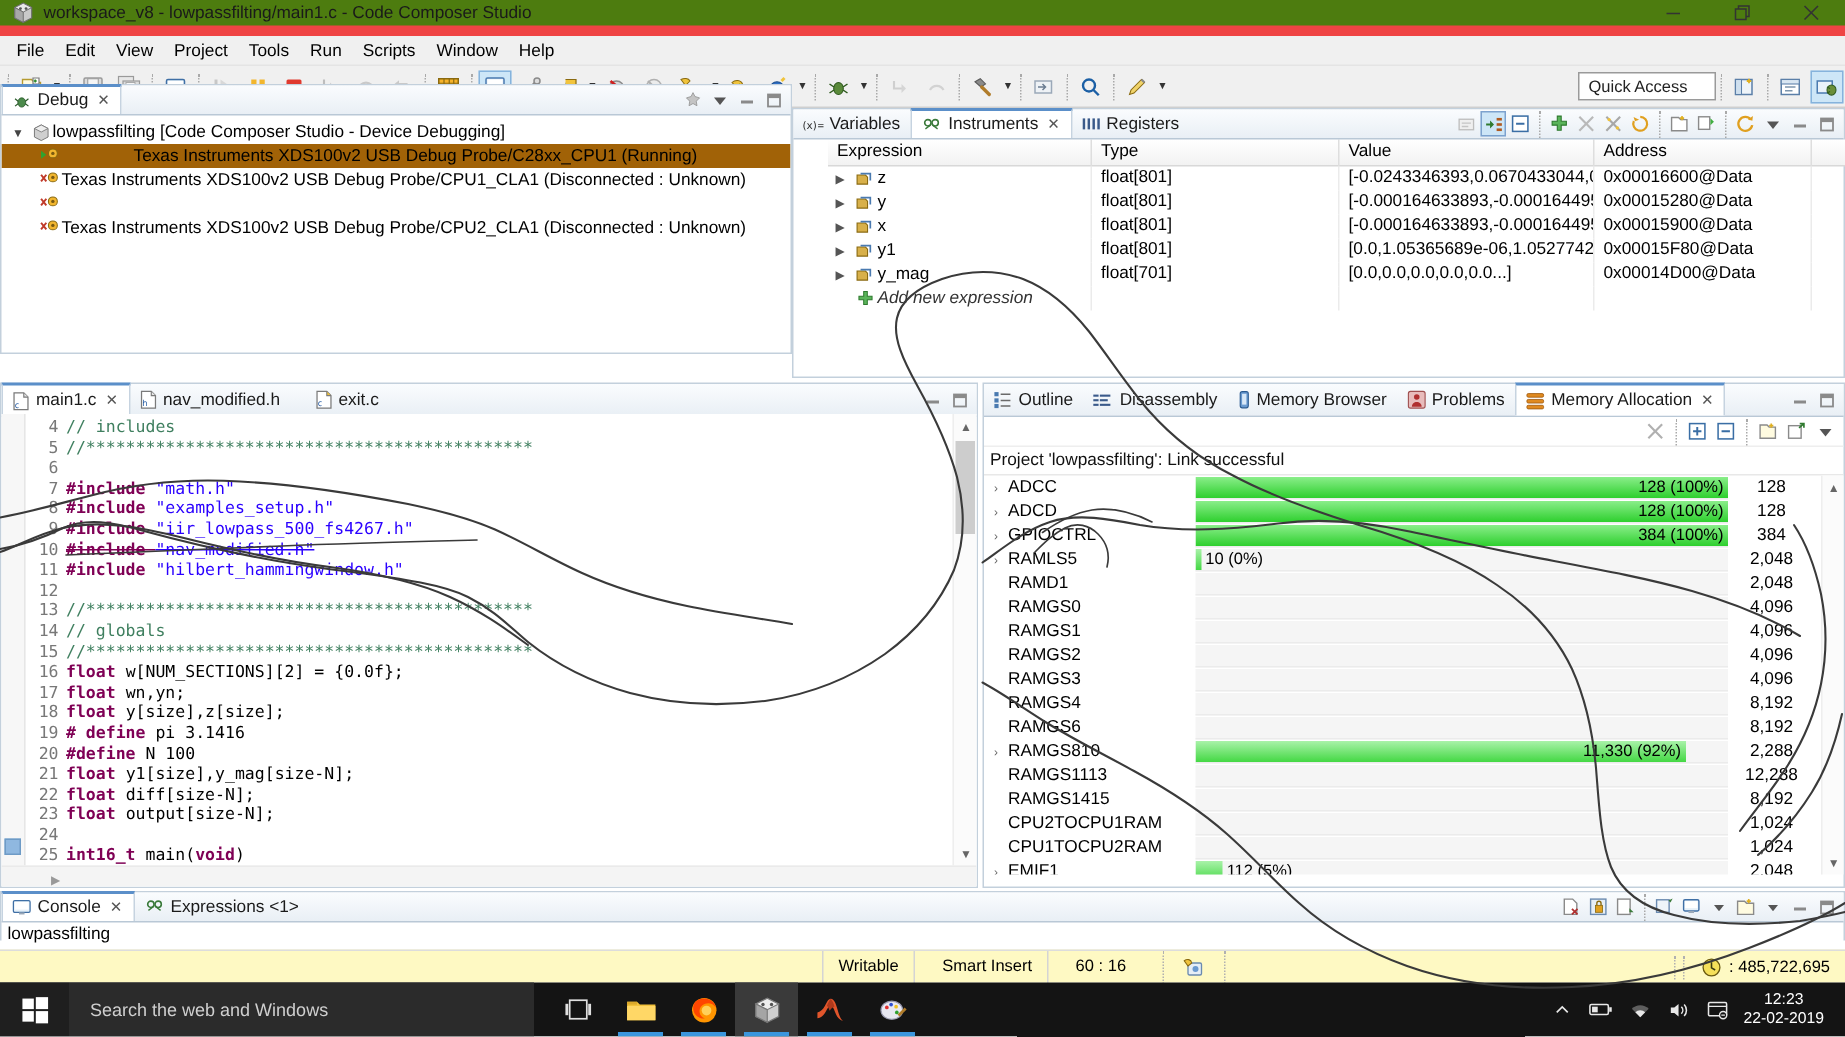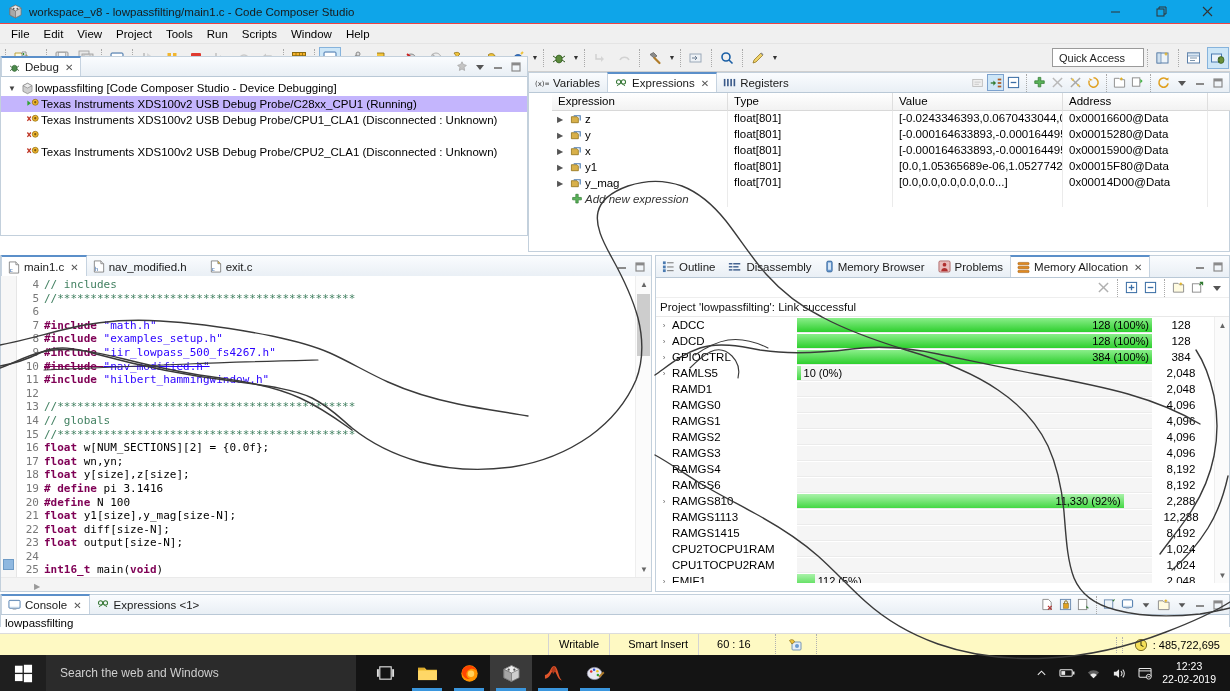--- a/index.html
+++ b/index.html
@@ -8,23 +8,23 @@
     overflow: hidden;
     font-family: "Liberation Sans", sans-serif;
     font-size: 11px;
     background: #f0f0f0;
     color: #000;
   }
   #app { position: relative; width: 1230px; height: 691px; background: #fff; }
 
   
   .titlebar {
-    height: 24px; background: #0ea5e9;
+    height: 24px; background: #4d7c0f;
     display: flex; align-items: center;
-    border-bottom: 1px solid #ef4444;
+    border-bottom: 7px solid #ef4444;
     justify-content: center;
   }
   .titlebar .tb-icon {
     width: 16px; height: 16px; margin: 0 6px 0 7px;
     display: flex; align-items: center; justify-content: center;
   }
   .titlebar .tb-title { font-size: 11.5px; color: #1a1a1a; }
   .win-btns { margin-left: auto; display: flex; height: 24px; }
   .win-btn {
     width: 46px; height: 24px; display: flex;
@@ -100,21 +100,21 @@
   }
   .ptool {
     width: 17px; height: 17px;
     display: flex; align-items: center; justify-content: center;
   }
   .ptool.on { background: #cde6f7; border: 1px solid #7da2ce; }
 
   
   .dbg-body { padding: 3px 0 0 0; font-size: 11.5px; overflow: hidden; }
   .dbg-row { display: flex; align-items: center; height: 16px; padding-left: 4px; }
-  .dbg-row.sel { background: #c4b5fd; }
+  .dbg-row.sel { background: #a16207; gap: 48px; }
   .dbg-row .twisty {
     width: 14px; text-align: center; color: #444; font-size: 8px;
   }
   .dbg-row .ic { width: 16px; display: flex; align-items: center; justify-content: center; }
   .dbg-row .lbl { white-space: nowrap; }
 
   
   .tbl { width: 100%; font-size: 11.5px; margin-left: 23px; }
   .tbl-head {
     display: flex; height: 18px; align-items: center;
@@ -651,21 +651,21 @@
         <span>Variables</span>
       </div>
       <div class="ptab sel">
         <span>
           <svg class="ico" width="14" height="13" viewBox="0 0 16 16">
             <circle cx="5" cy="6" r="2.6" fill="none" stroke="#3a7a3a" stroke-width="1.3"></circle>
             <circle cx="11" cy="6" r="2.6" fill="none" stroke="#3a7a3a" stroke-width="1.3"></circle>
             <path d="M3 11l4-3M13 11l-4-3" stroke="#3a7a3a" stroke-width="1.1"></path>
           </svg>
         </span>
-        <span>Expressions</span>
+        <span>Instruments</span>
         <span class="x">✕</span>
       </div>
       <div class="ptab">
         <span>
           <svg class="ico" width="13" height="12" viewBox="0 0 16 14">
             <g fill="#3a5a8a">
                 <rect x="1" y="2" width="2" height="9"></rect>
                 <rect x="5" y="2" width="2" height="9"></rect>
                 <rect x="9" y="2" width="2" height="9"></rect>
                 <rect x="13" y="2" width="2" height="9"></rect>

